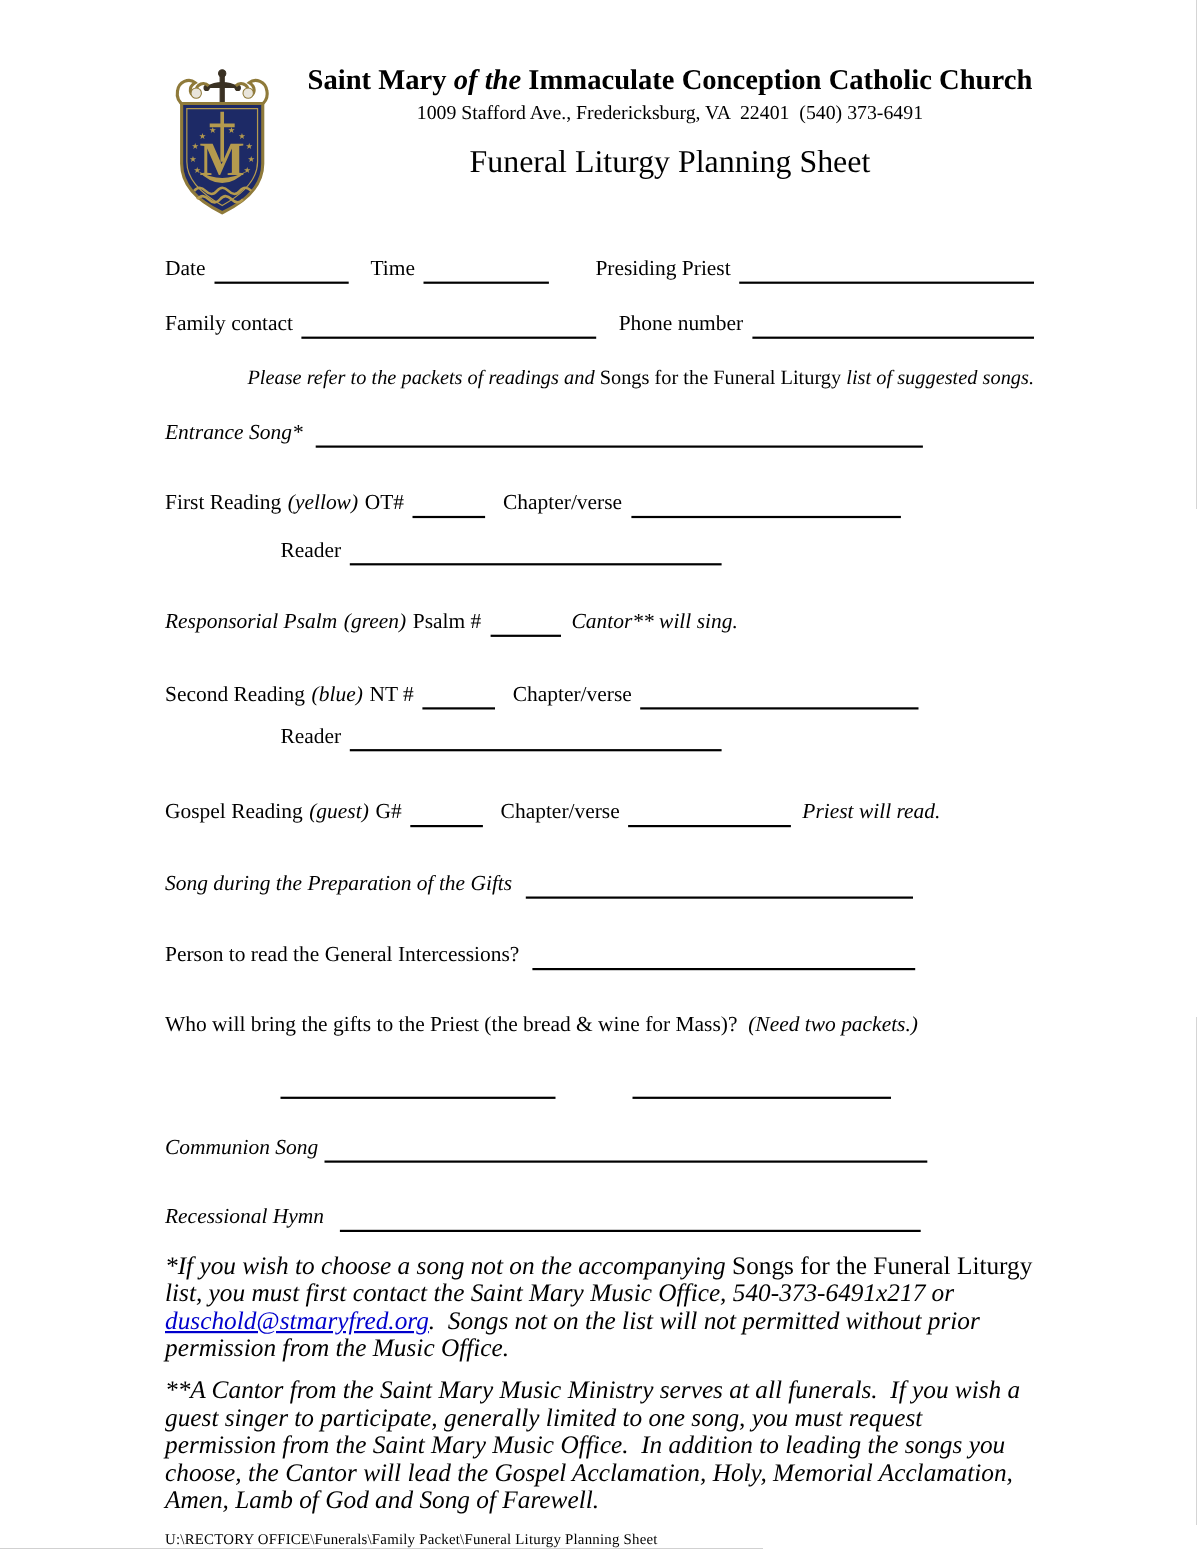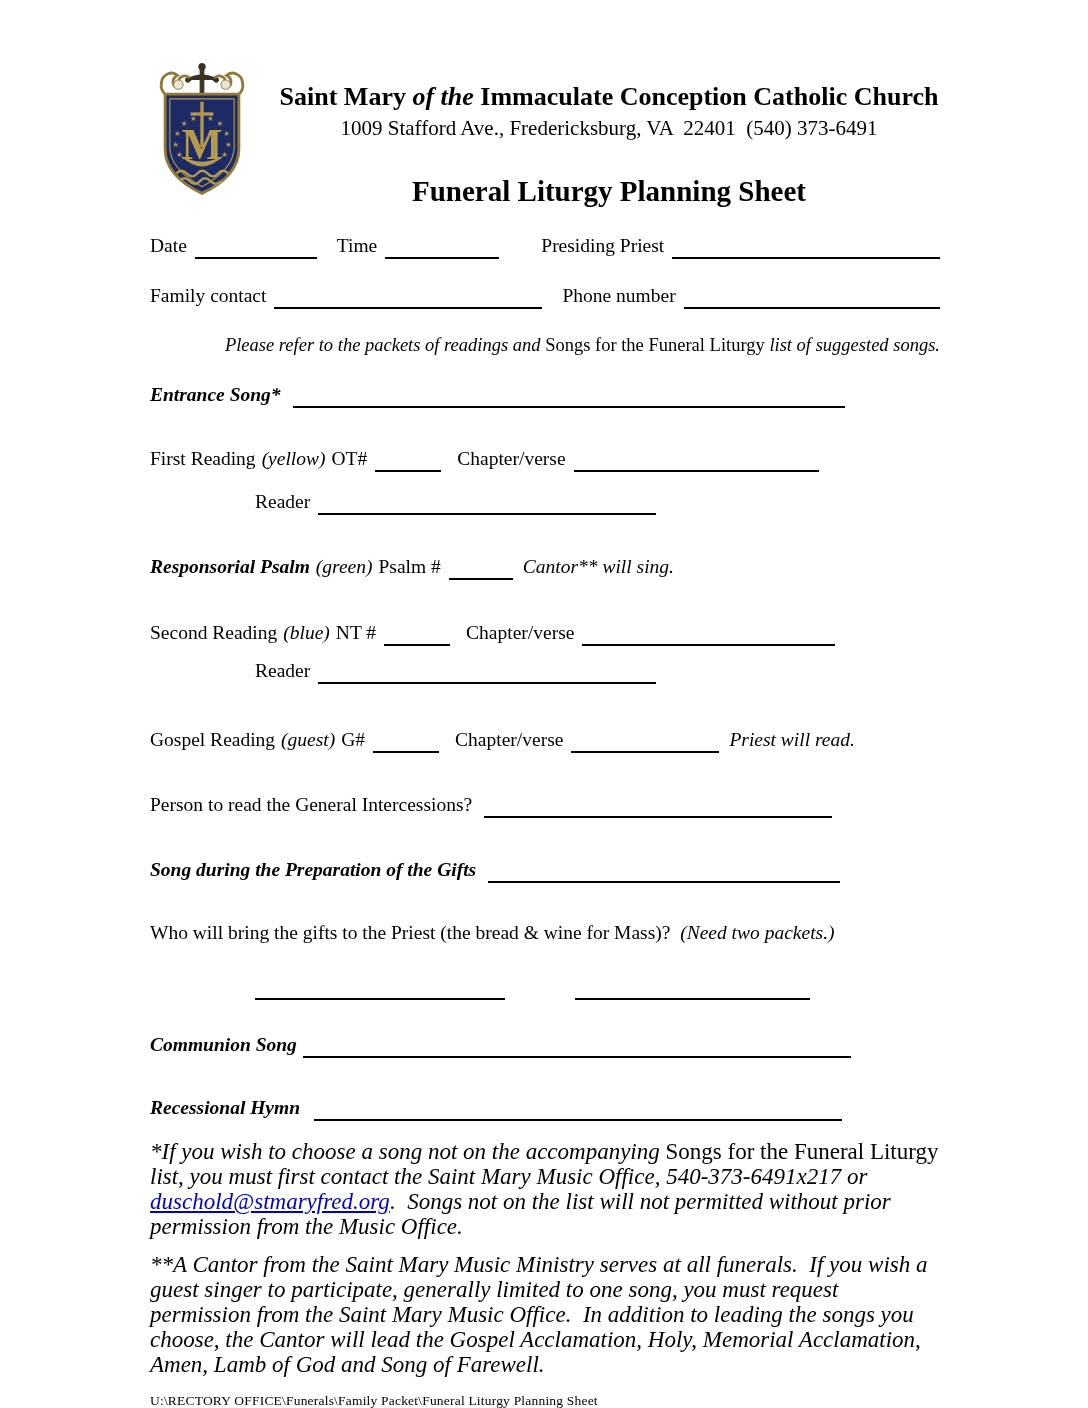--- a/index.html
+++ b/index.html
@@ -11,32 +11,32 @@
     color:var(--ink,#000);
     font-family:"Liberation Serif", serif;
     padding:58px 148px 0 150px;
     overflow:hidden;
     position:relative;
   }
   
   .header { display:flex; align-items:flex-start; }
   .logo { flex:0 0 104px; width:104px; margin-top:2px; }
   .header-text { flex:1; text-align:center; padding-left:24px; }
-  .church-name { font-size:26px; font-weight:bold; white-space:pre-wrap;margin-top:24px; }
+  .church-name { font-size:26px; font-weight:bold; white-space:pre-wrap; }
   .church-name .it { font-style:italic; }
-  .address { font-size:21px; margin-top:4px; white-space:pre-wrap; }
-  .doc-title { font-size:29px; font-weight:bold; margin-top:34px; }
+  .address { font-size:18px; margin-top:4px; white-space:pre-wrap; }
+  .doc-title { font-size:29px; font-weight:normal; margin-top:18px; }
   
   .form { margin-top:14px; }
   .row { display:flex; align-items:flex-end; font-size:19.5px; line-height:26px; }
   .row span, .row em { white-space:pre-wrap; }
   .blank { border-bottom:2px solid var(--ink,#000); height:26px; flex:0 0 auto; }
   .grow { flex:1 1 auto; }
   em { font-style:italic; }
-  .bi { font-weight:bold; font-style:italic; }
+  .bi { font-weight:normal; font-style:italic; }
   .indent { padding-left:105px; }
   .note-row { text-align:right; font-size:18.5px; line-height:26px; white-space:pre-wrap; }
   .note-row .it { font-style:italic; }
   .plain-row { font-size:19.5px; line-height:26px; white-space:pre-wrap; }
   
   .footnote { font-size:23px; font-style:italic; line-height:25px; white-space:pre-wrap; }
   .footnote .roman { font-style:normal; }
   .email-link { color:var(--link,#0000cc); text-decoration:underline; cursor:pointer; }
   .footer-path { font-size:13.5px; letter-spacing:.2px; margin-top:16px; }
   
@@ -175,27 +175,27 @@
       <span>Gospel Reading</span>
       <em style="margin:0 6px">(guest)</em>
       <span>G#</span>
       <span class="blank" style="width:66px;margin-left:8px"></span>
       <span style="margin-left:16px">Chapter/verse</span>
       <span class="blank" style="width:148px;margin-left:8px"></span>
       <em style="margin-left:10px">Priest will read.</em>
     </div>
 
     <div class="row" style="margin-top:39px">
+      <span class="bi">Song during the Preparation of the Gifts</span>
+      <span class="blank" style="width:352px;margin-left:12px"></span>
+    </div>
+
+    <div class="row" style="margin-top:39px">
       <span>Person to read the General Intercessions?</span>
       <span class="blank" style="width:348px;margin-left:12px"></span>
-    </div>
-
-    <div class="row" style="margin-top:39px">
-      <span class="bi">Song during the Preparation of the Gifts</span>
-      <span class="blank" style="width:352px;margin-left:12px"></span>
     </div>
 
     <div class="plain-row" style="margin-top:37px"><span>Who will bring the gifts to the Priest (the bread &amp; wine for Mass)?  </span><em>(Need two packets.)</em></div>
 
     <div class="row indent" style="margin-top:28px">
       <span class="blank" style="width:250px"></span>
       <span class="blank" style="width:235px;margin-left:70px"></span>
     </div>
 
     <div class="row" style="margin-top:32px">

